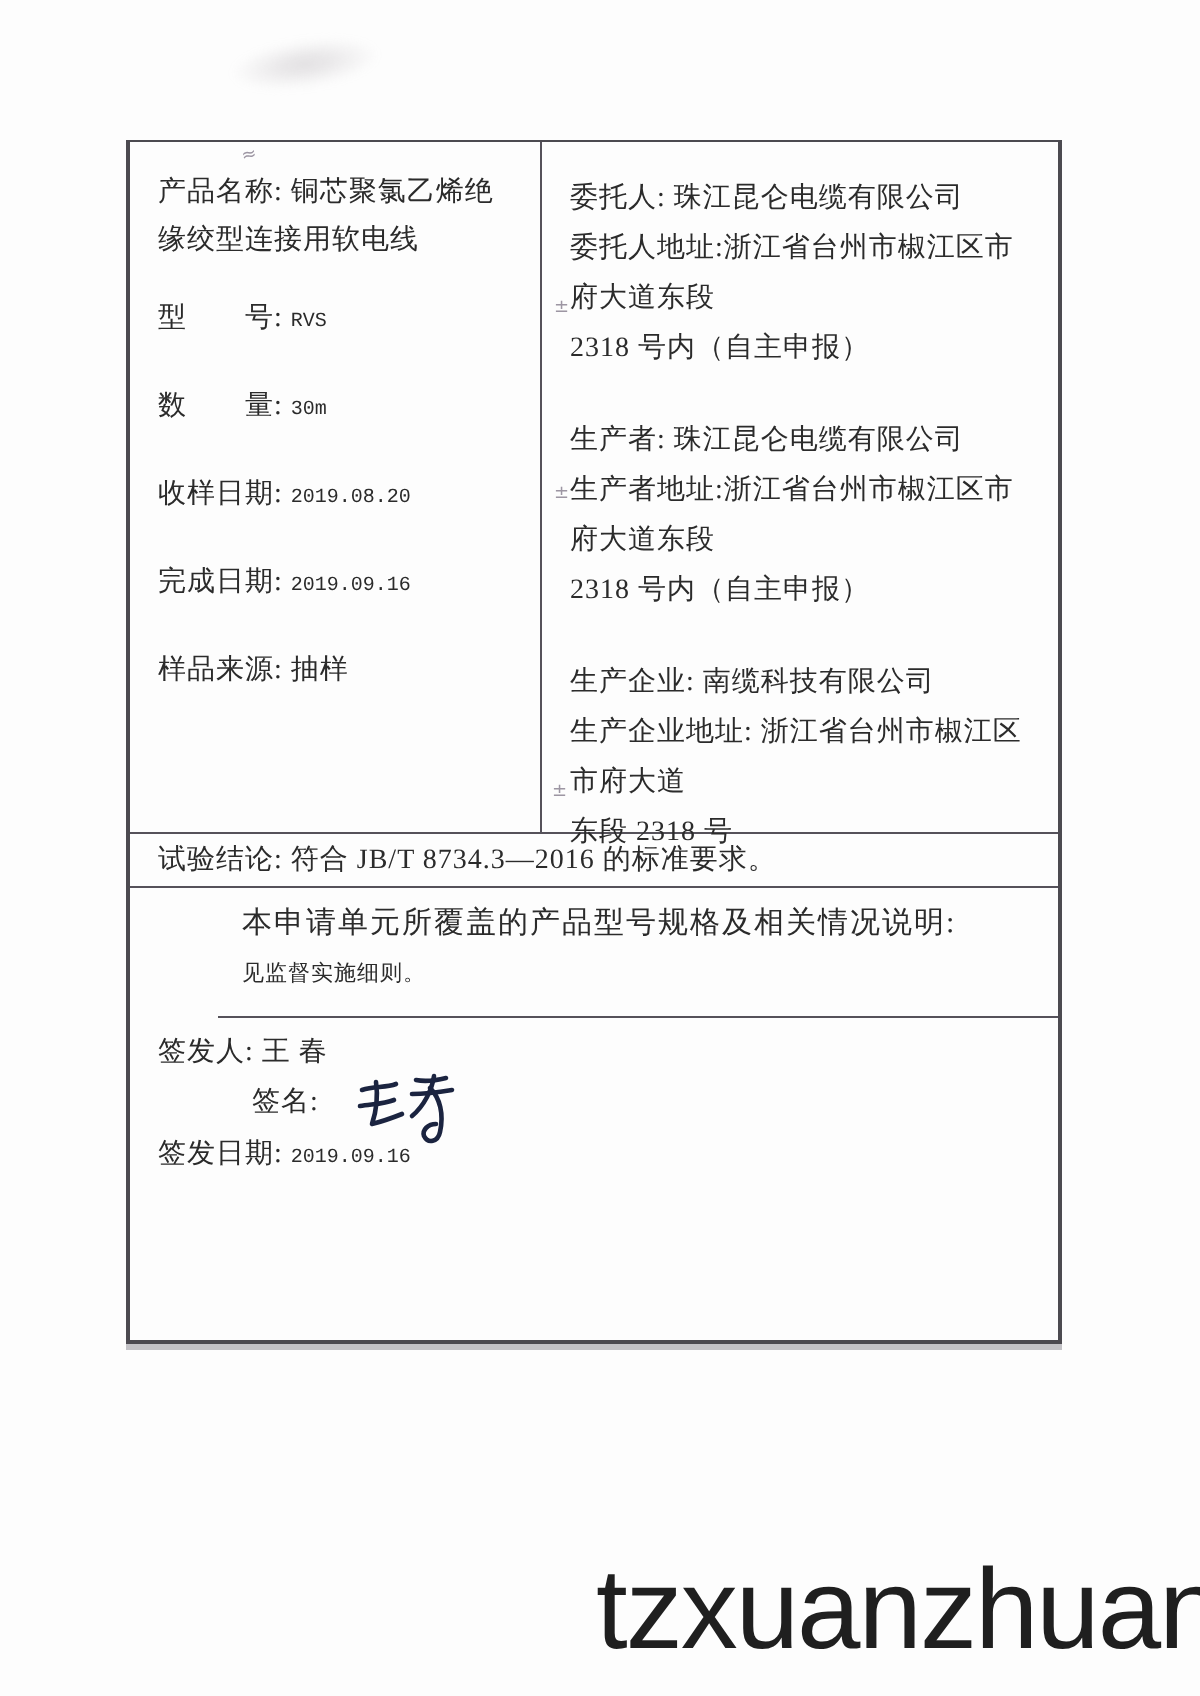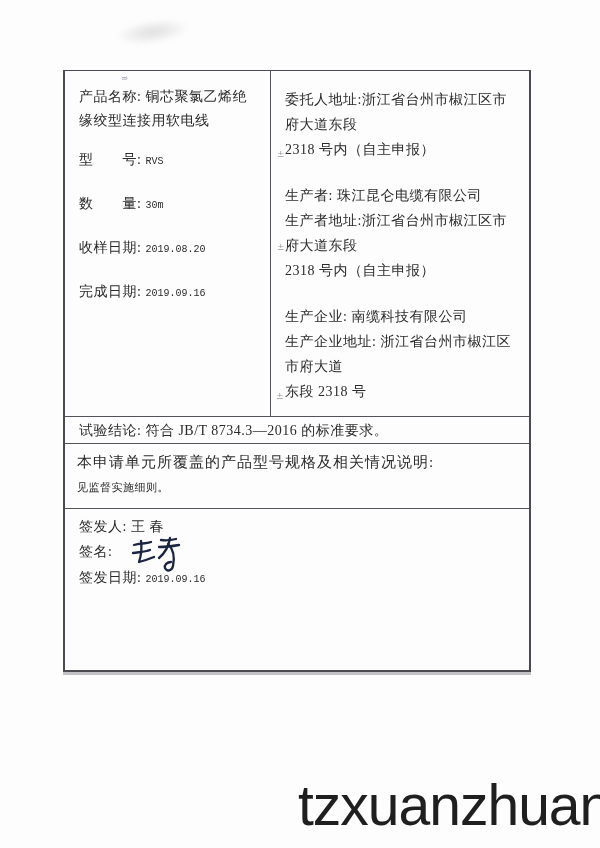--- a/index.html
+++ b/index.html
@@ -51,28 +51,28 @@
   .latin { font-family:Liberation Mono, monospace; font-size:10px; letter-spacing:0; }
 
   .group { margin-bottom:21px; }
   .group .ln { line-height:25px; }
   .group .ln-center { padding-right:26px; }
 
   
   .row-conclusion { height:27px; padding:3px 0 0 14px; line-height:22px; }
 
   
-  .row-coverage { height:65px; padding:6px 0 0 12px; }
+  .row-coverage { height:65px; padding:6px 0 0 12px;margin-left:44px; }
   .coverage-title { font-size:15px; letter-spacing:1px; line-height:24px; }
   .coverage-body { font-size:11px; line-height:26px; }
 
   
   .row-issue { height:77px; padding:5px 0 0 14px; position:relative; }
   .issue-line { line-height:25px; }
-  .sign-line { height:26px; display:flex; align-items:flex-start; }
+  .sign-line { height:26px; display:flex; align-items:flex-start;margin-left:47px; }
   .signature-svg { margin-left:16px; margin-top:-4px; }
 
   
   .row-remarks { height:87px; padding:4px 14px 0 14px; }
   .remarks-label { line-height:21px; }
   .remark-item { display:flex; margin-left:26px; line-height:20px; font-size:13.5px; }
   .remark-no { width:22px; flex:none; font-family:"DejaVu Sans Mono","Liberation Mono",monospace; font-size:12.5px; }
   .remark-text { flex:1; }
 
   
@@ -111,24 +111,29 @@
           <span class="latin">30m</span>
         </div>
         <div class="field">
           <span>收样日期:</span>
           <span class="latin">2019.08.20</span>
         </div>
         <div class="field">
           <span>完成日期:</span>
           <span class="latin">2019.09.16</span>
         </div>
+        <div class="field">
+          <span>样品来源:</span>
+          <span>抽样</span>
+        </div>
       </div>
 
       <div class="col-right">
         <div class="group">
+          <div class="ln">委托人: 珠江昆仑电缆有限公司</div>
           <div class="ln">委托人地址:浙江省台州市椒江区市府大道东段</div>
           <div class="ln ln-center">2318 号内（自主申报）</div>
         </div>
         <div class="group">
           <div class="ln">生产者: 珠江昆仑电缆有限公司</div>
           <div class="ln">生产者地址:浙江省台州市椒江区市府大道东段</div>
           <div class="ln ln-center">2318 号内（自主申报）</div>
         </div>
         <div class="group">
           <div class="ln">生产企业: 南缆科技有限公司</div>

